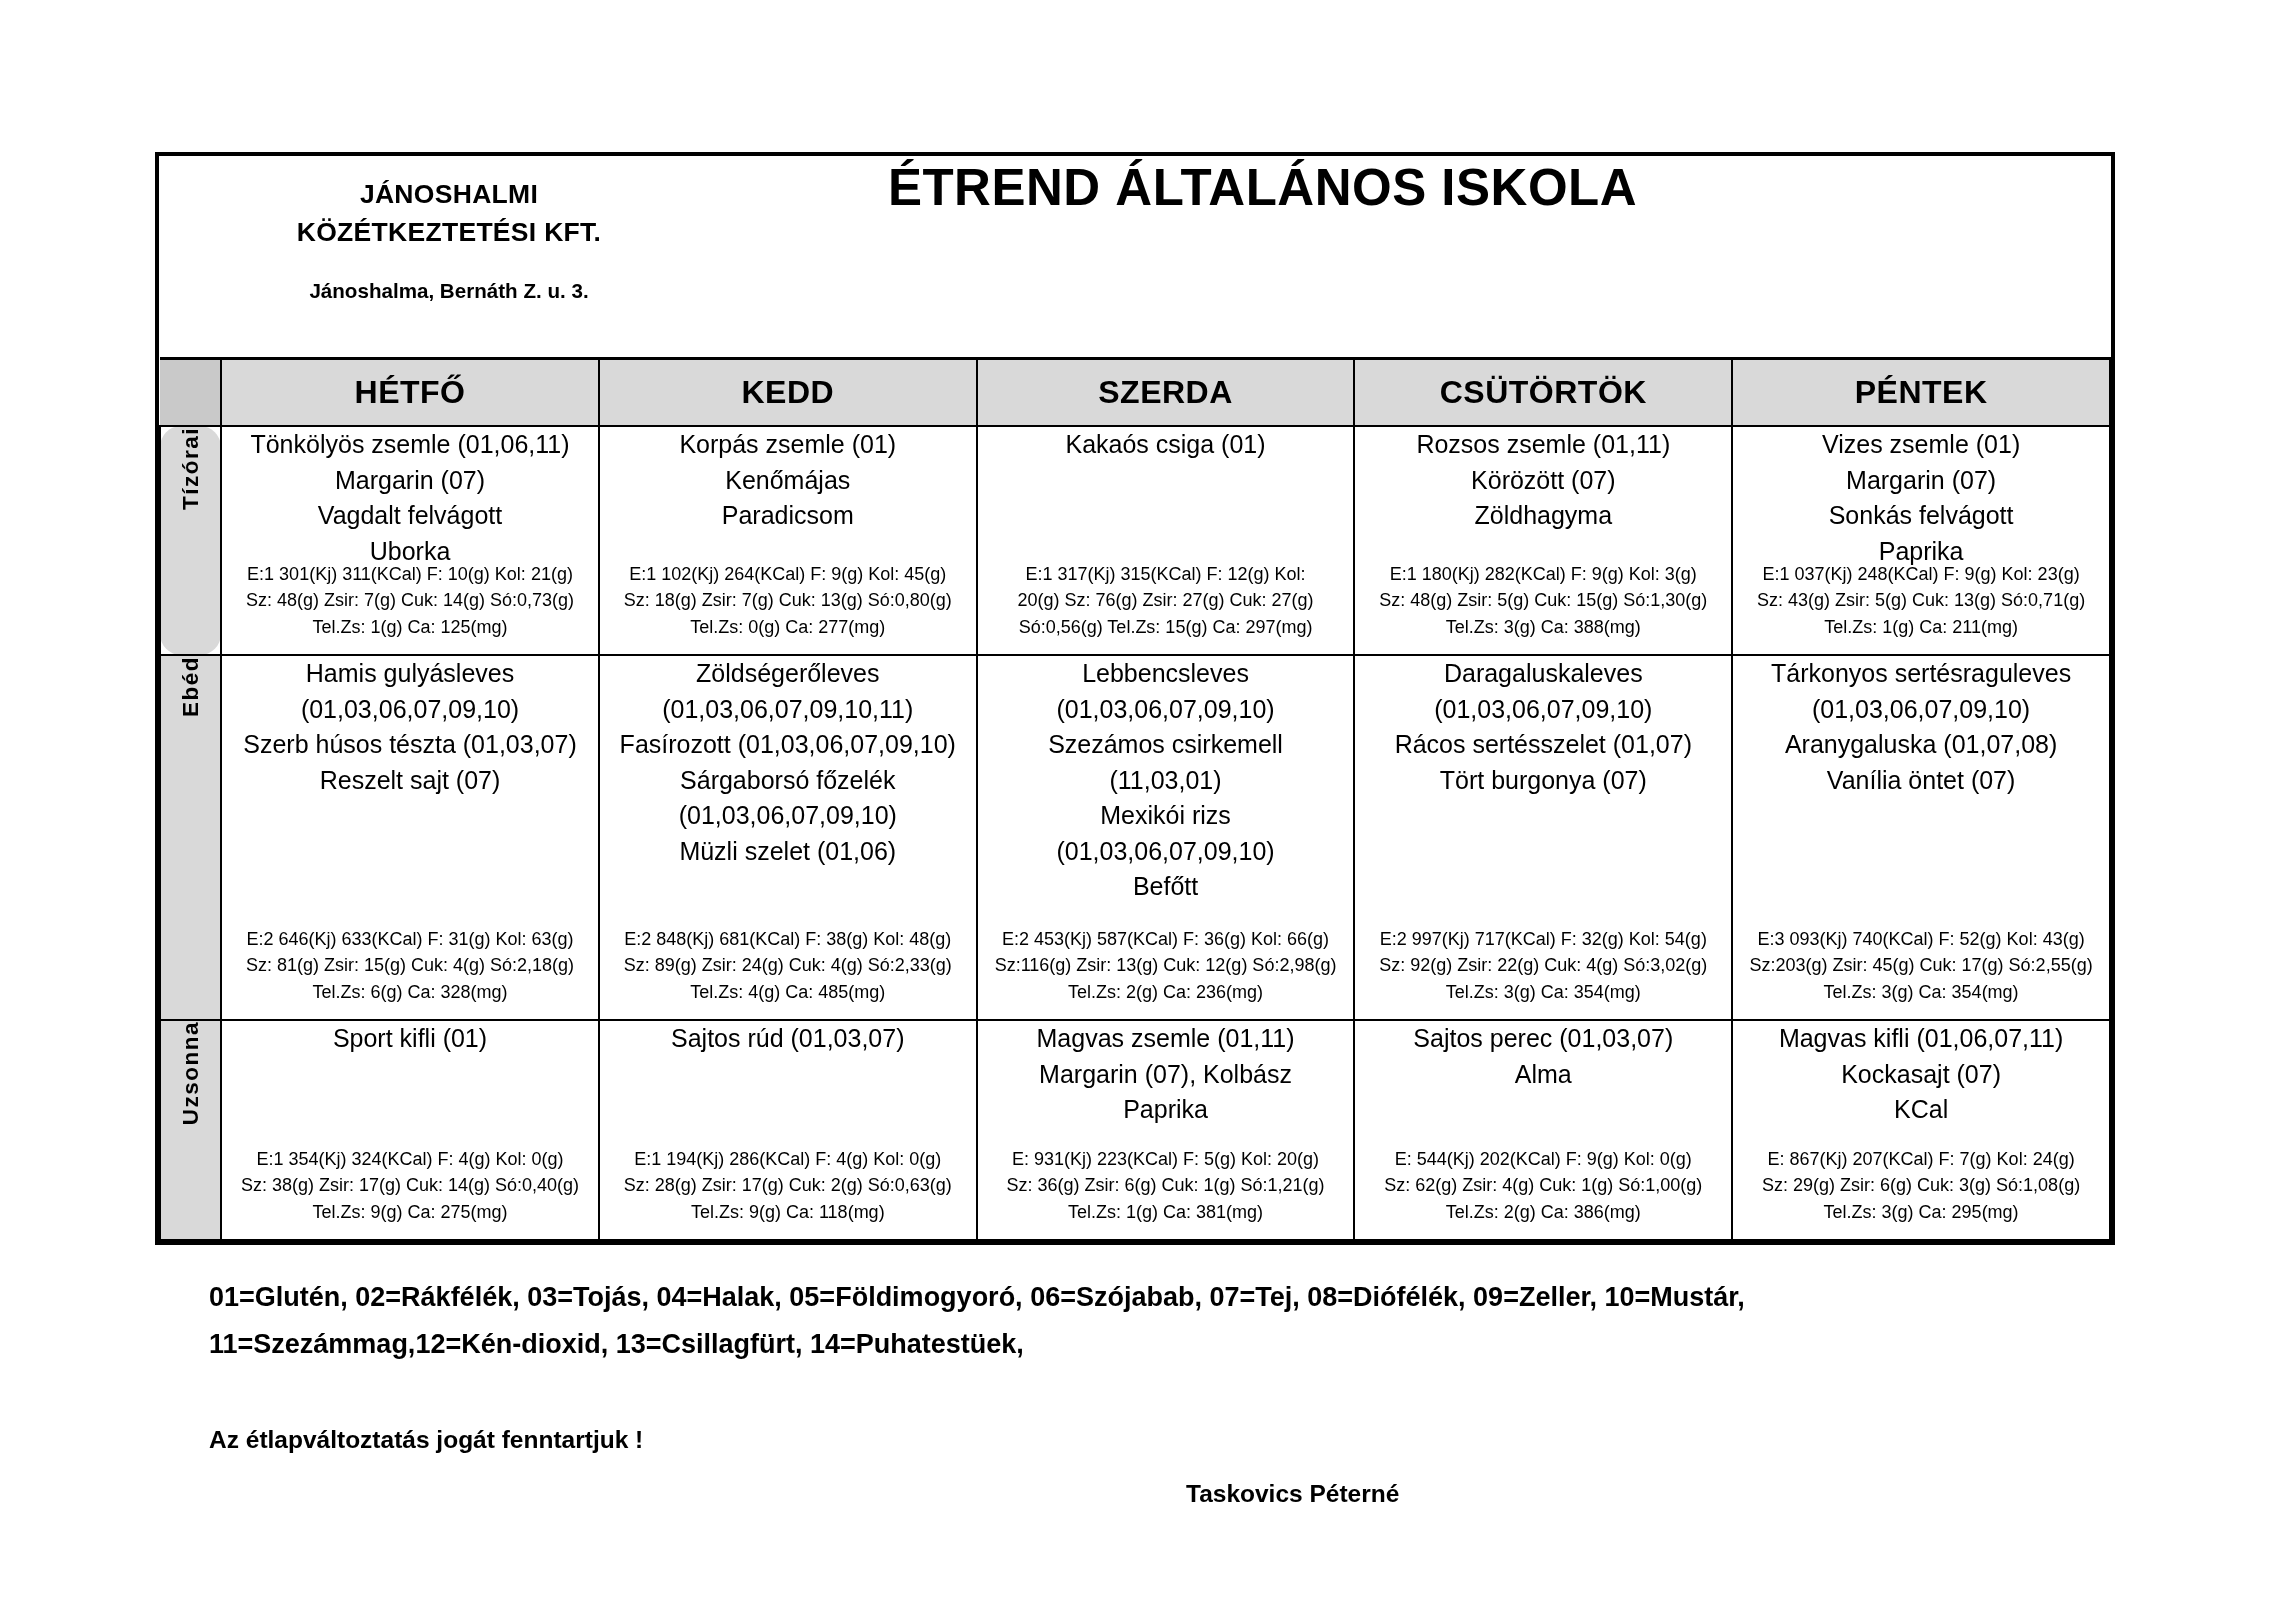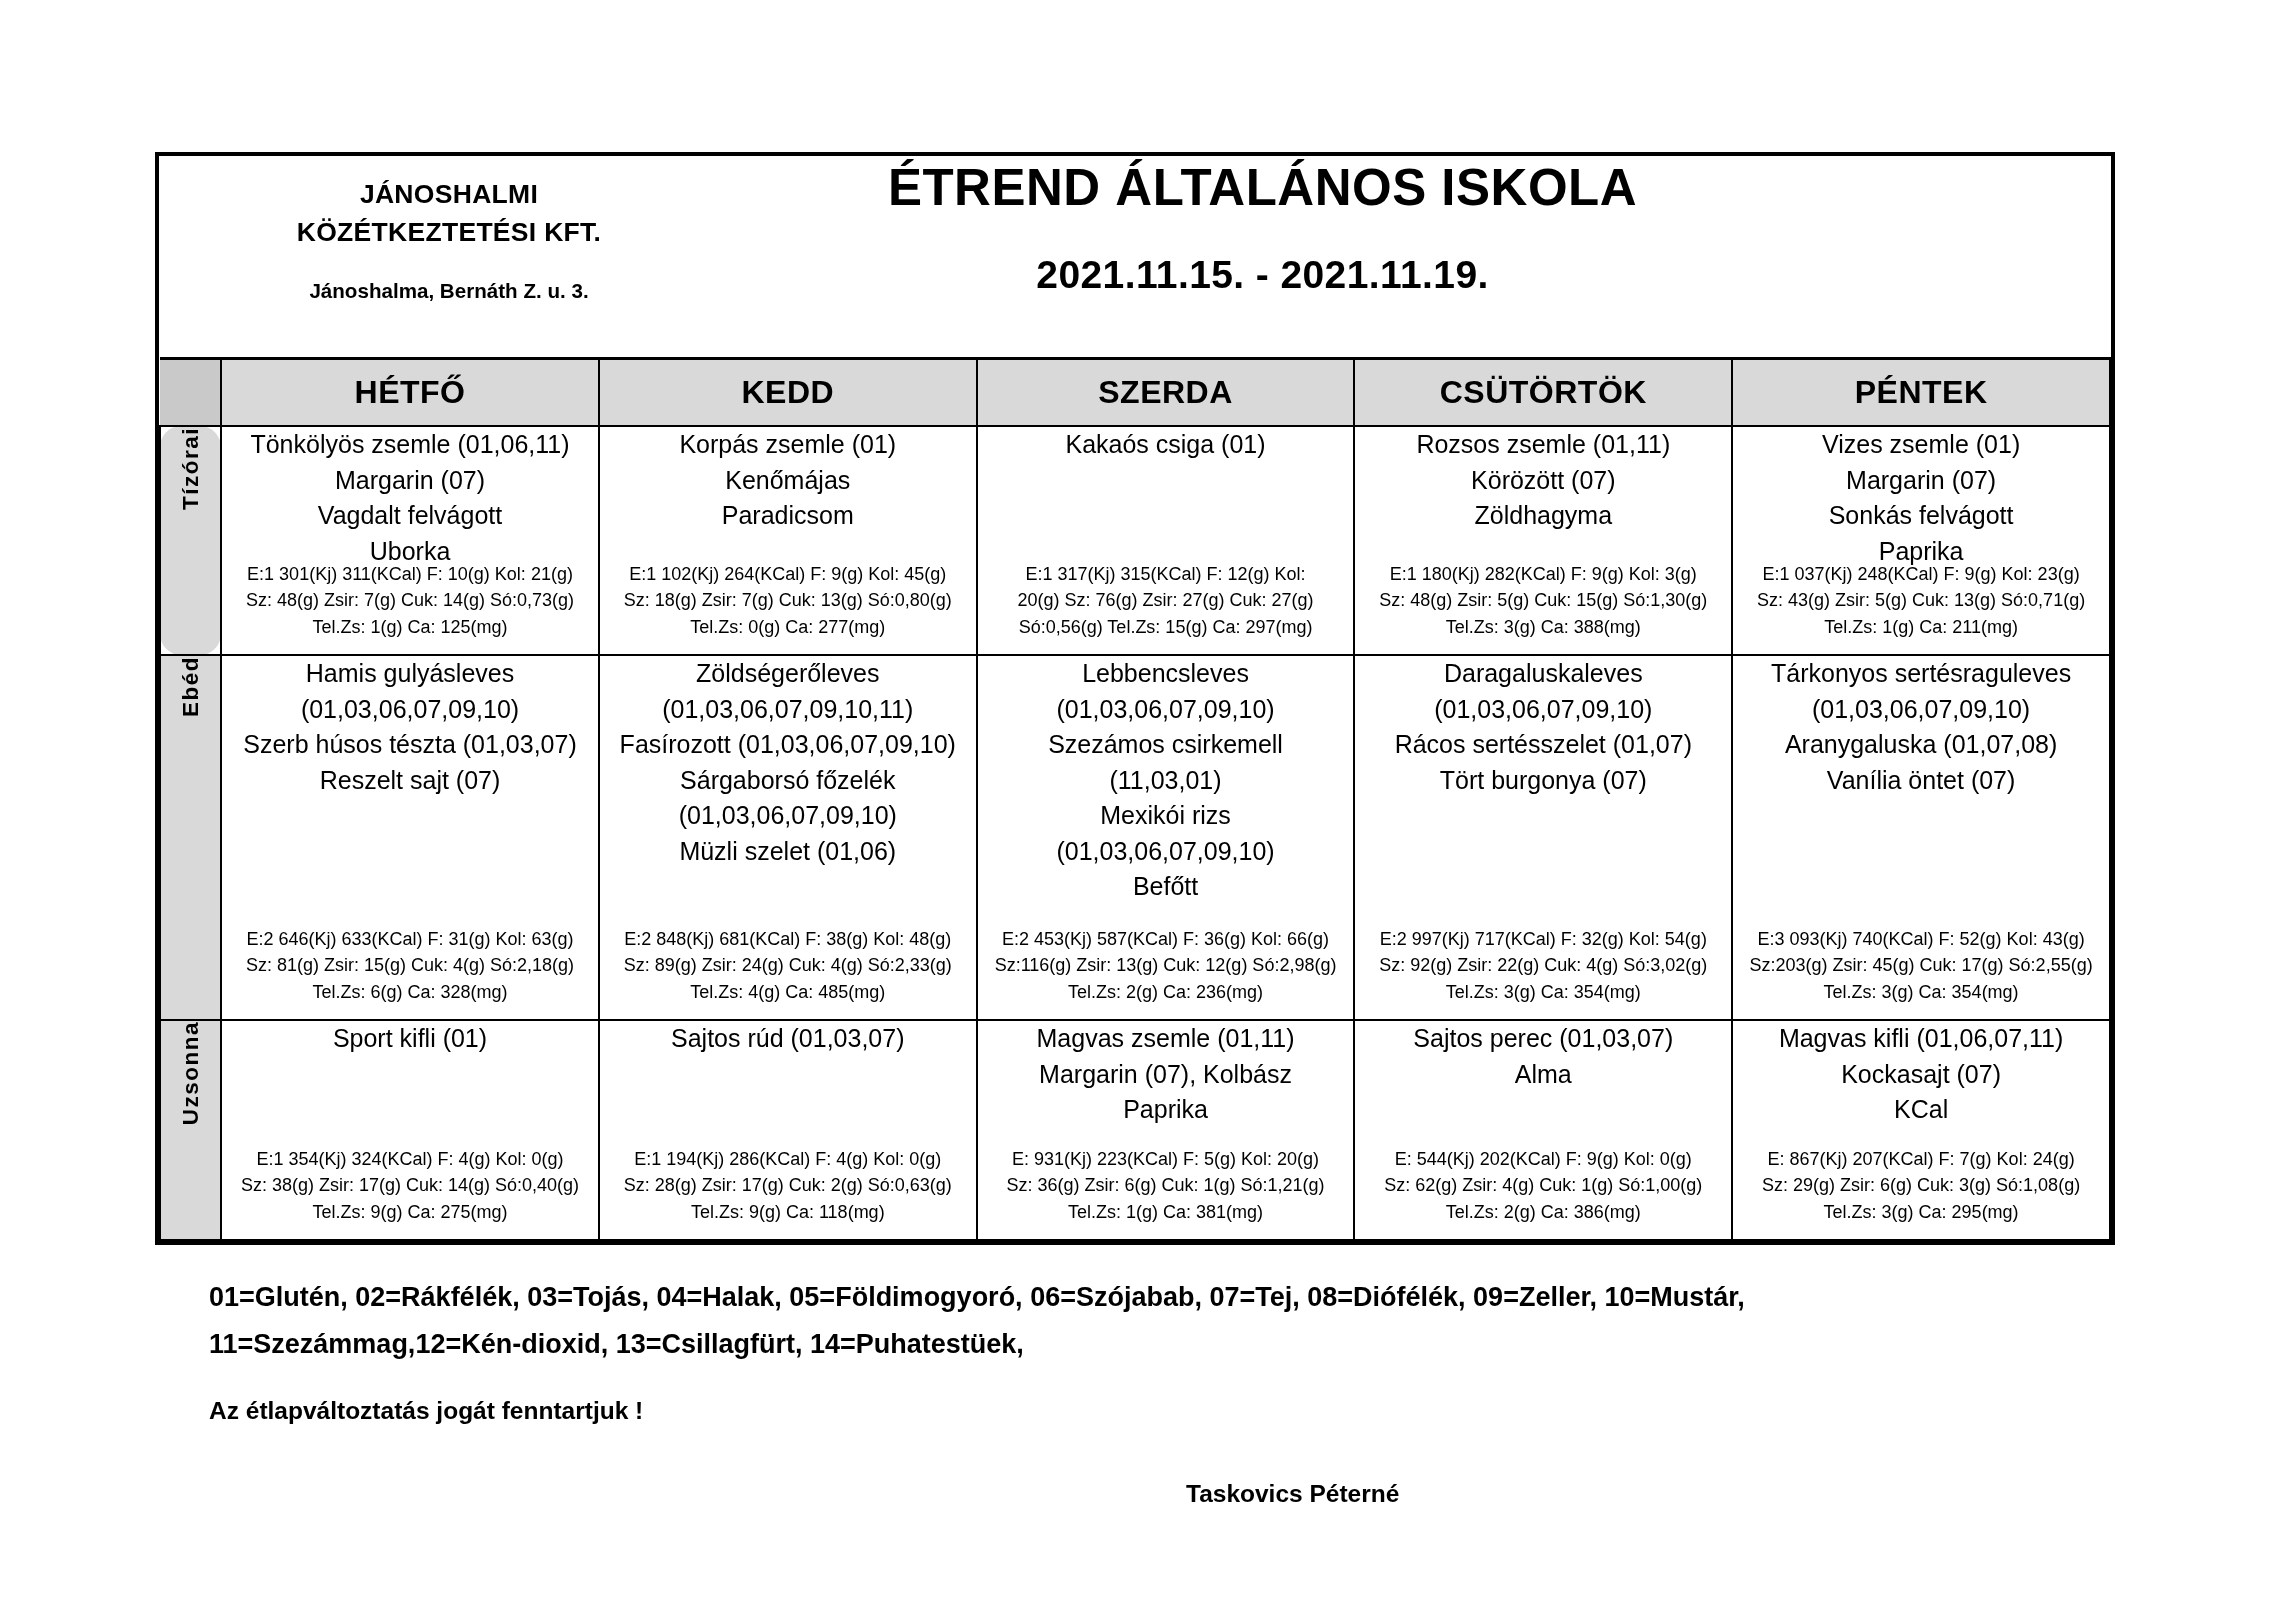--- a/index.html
+++ b/index.html
@@ -177,21 +177,21 @@
     top: 1274px;
     width: 1911px;
   }
   .allergen-line {
     font-size: 27px;
     font-weight: bold;
     line-height: 1.75;
     white-space: nowrap;
   }
   .disclaimer {
-    margin-top: 28px;
+    margin-top: 57px;
     font-size: 24.5px;
     font-weight: bold;
     white-space: nowrap;
   }
   .signature {
     position: absolute;
     left: 1186px;
     top: 1480px;
     font-size: 24.5px;
     font-weight: bold;
@@ -204,21 +204,20 @@
 <div class="page">
 
   <div class="doc-header">
     <div class="company-block">
       <div class="company-name-l1">JÁNOSHALMI</div>
       <div class="company-name-l2">KÖZÉTKEZTETÉSI KFT.</div>
       <div class="company-address">Jánoshalma, Bernáth Z. u. 3.</div>
     </div>
     <div class="title-block">
       <div class="doc-title">ÉTREND ÁLTALÁNOS ISKOLA</div>
-      <div class="doc-daterange">2021.11.15. - 2021.11.19.</div>
     </div>
   </div>
 
   <div class="menu-table-wrap">
     <table class="menu">
       <colgroup>
         <col class="c-side">
         <col class="c-day">
           <col class="c-day">
           <col class="c-day">

